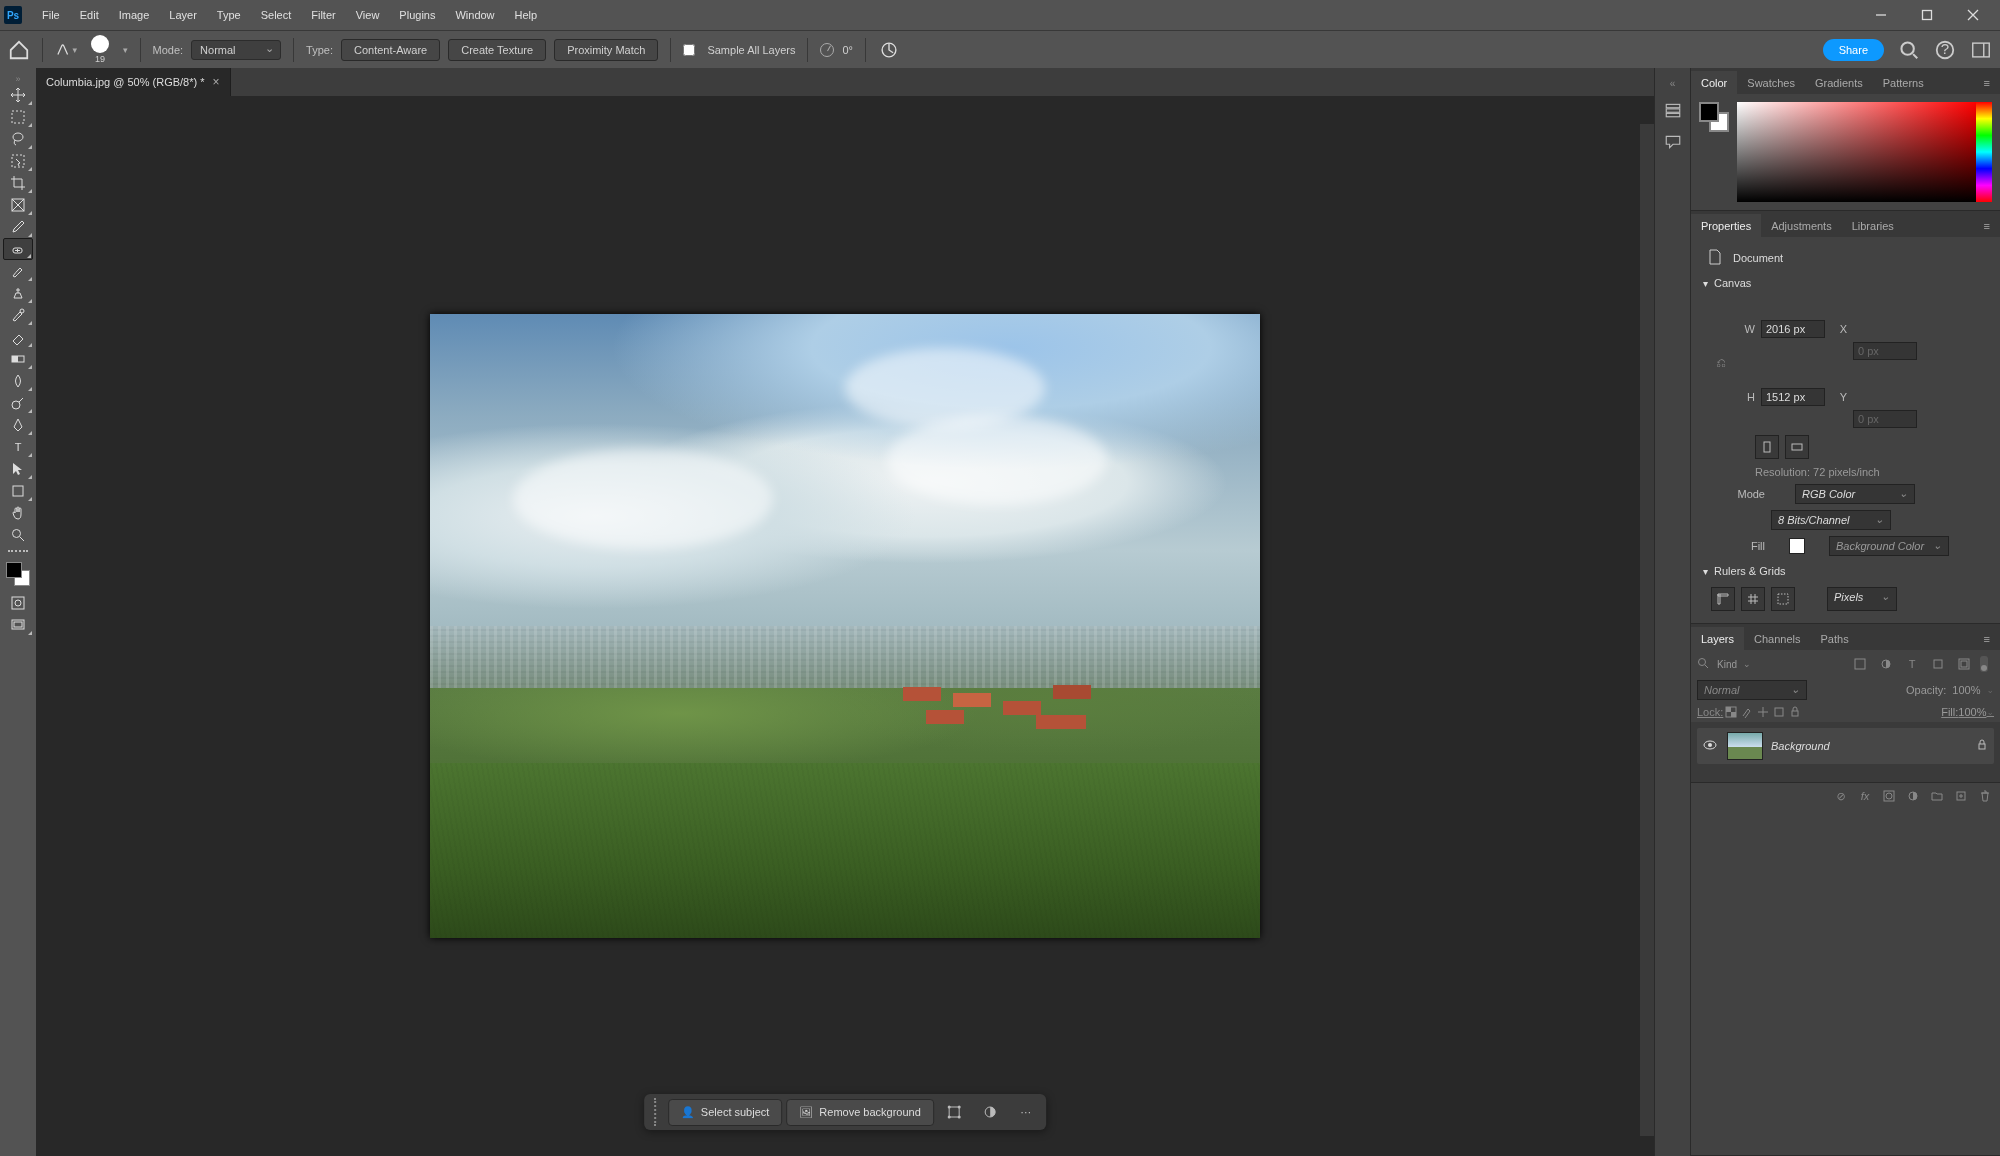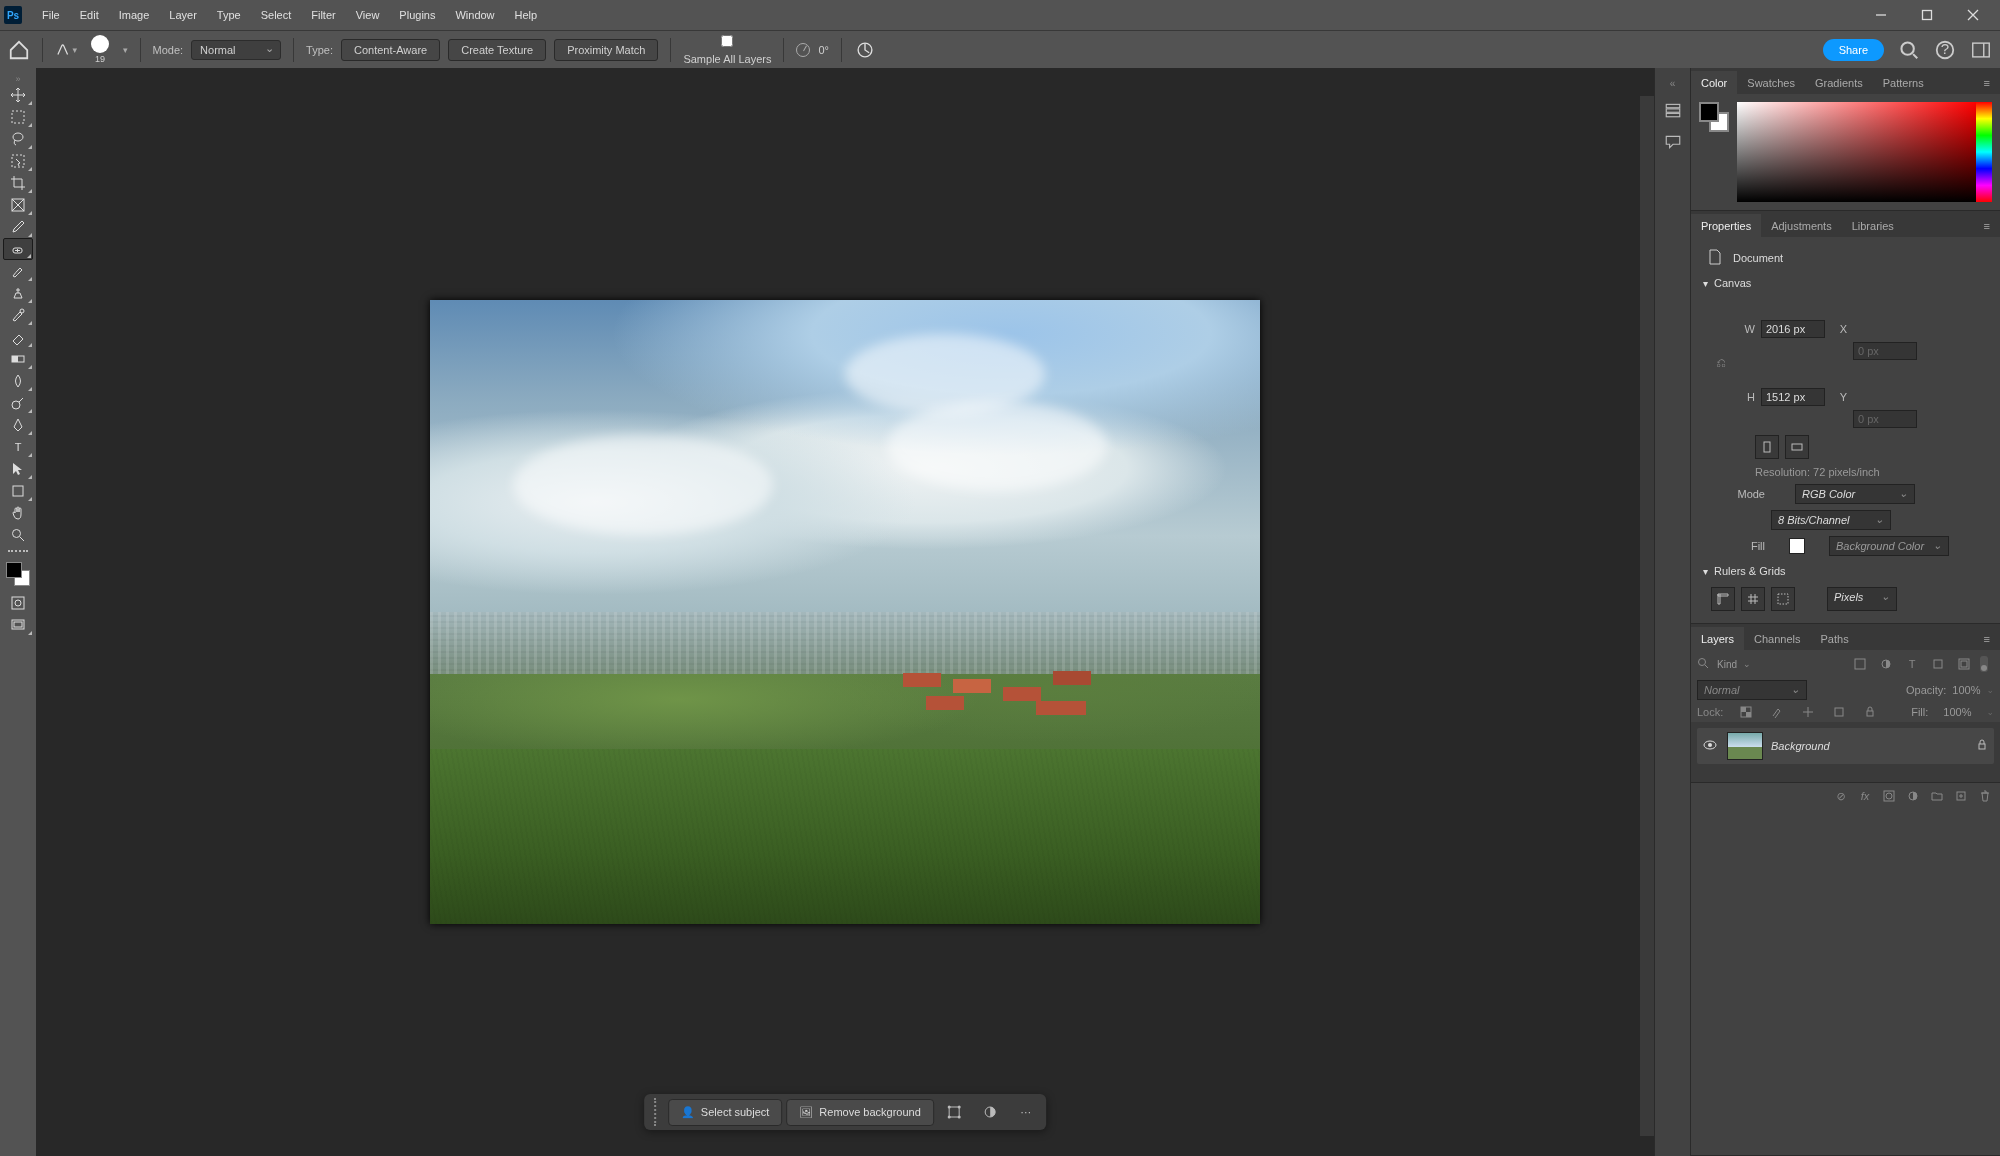--- a/index.html
+++ b/index.html
@@ -15,21 +15,21 @@
 
 .optionsbar { height: 38px; background: #535353; border-top: 1px solid #383838; display: flex; align-items: center; padding: 0 8px; gap: 8px; color: #d0d0d0; }
 .opt-home { width: 22px; height: 22px; display:flex; align-items:center; justify-content:center; cursor:pointer;}
 .brush-box { display:flex; flex-direction:column; align-items:center; padding:0 6px;}
 .brush-box .c { width:18px; height:18px; border-radius:50%; background:#fff;}
 .brush-box .n { font-size:9px; margin-top:1px;}
 .opt-label { font-size: 11px; color: #c0c0c0; }
 .opt-select { background: #3f3f3f; border: 1px solid #2c2c2c; padding: 3px 22px 3px 8px; color: #d0d0d0; border-radius: 3px; position:relative; min-width: 90px;}
 .opt-select::after{content:"⌄"; position:absolute; right:6px; top:1px; font-size:11px; color:#aaa;}
 .opt-btn { background: #464646; border: 1px solid #2a2a2a; padding: 4px 12px; border-radius: 3px; cursor: pointer; }
-.opt-check { display: flex; align-items: center; gap: 6px; flex-direction: column; }
+.opt-check { display: flex; align-items: center; gap: 12px; }
 .opt-check input { width:12px; height:12px; }
 .angle-ic { width:14px; height:14px; border:1px solid #aaa; border-radius:50%; position:relative;}
 .angle-ic::after{content:""; position:absolute; left:6px; top:1px; width:1px; height:6px; background:#aaa; transform-origin:bottom; transform:rotate(30deg);}
 .share-btn { margin-left: auto; background: #0d99ff; color: #fff; padding: 5px 16px; border-radius: 14px; cursor: pointer; font-weight:500;}
 .top-icon { width: 22px; height: 22px; display:flex; align-items:center; justify-content:center; cursor:pointer; color:#c0c0c0; margin-left:6px;}
 .divider-v { width:1px; height:24px; background:#383838; margin: 0 4px;}
 
 
 .main { flex: 1; display: flex; min-height: 0; }
 .toolbar { width: 36px; background: #535353; display: flex; flex-direction: column; align-items: center; padding-top: 6px; gap: 0; }
@@ -135,21 +135,21 @@
 .layers-body{ padding:0; display:flex; flex-direction:column;}
 .layers-top{ display:flex; align-items:center; gap:6px; padding:4px 6px;}
 .search-ic{ width:14px; height:14px; color:#888;}
 .kind-sel{ flex:0 0 auto; background:transparent; color:#999; border:none; font-size:10px;}
 .filter-ic{ width:20px; height:20px; display:flex; align-items:center; justify-content:center; color:#888; cursor:pointer;}
 .filter-toggle{ margin-left:auto; width:14px; height:20px; display:flex; align-items:center;}
 .filter-toggle .sw{ width:8px; height:16px; background:#555; border-radius:3px; position:relative;}
 .filter-toggle .sw::after{content:""; position:absolute; bottom:1px; left:1px; width:6px; height:6px; background:#888; border-radius:50%;}
 .layers-blend{ display:flex; align-items:center; gap:6px; padding:2px 6px;}
 .layers-blend .small-select{min-width:110px; color:#888;}
-.layers-lock{ display:flex; align-items:center; gap:15px; padding:2px 6px; color:#888;}
+.layers-lock{ display:flex; align-items:center; gap:0; padding:2px 6px; color:#888;text-decoration:underline;}
 .lock-ic{ width:16px; height:16px; display:flex; align-items:center; justify-content:center;}
 .layer-list{ flex:1; background:#3a3a3a; min-height:60px; padding:4px 0;}
 .layer-row{ display:flex; align-items:center; gap:8px; padding:4px 6px; background:#474747; margin:2px 6px; border-radius:2px;}
 .eye{ width:16px; height:16px; color:#ddd;}
 .thumb{ width:36px; height:28px; background:#6a8850; border:1px solid #222; position:relative; overflow:hidden;}
 .thumb::before{content:""; position:absolute; top:0;left:0;right:0;height:55%; background:linear-gradient(#7aa,#cde);}
 .layer-name{ font-style:italic; color:#ddd;}
 .lock-r{ margin-left:auto; color:#bbb;}
 .layers-bottom{ display:flex; justify-content:flex-end; gap:6px; padding:4px 6px; border-top:1px solid #2a2a2a;}
 .layers-bottom .ic{ width:18px; height:18px; display:flex; align-items:center; justify-content:center; color:#888; cursor:pointer;}
@@ -389,20 +389,26 @@
       </div>
     <div class="tool has-sub">
         <svg viewBox="0 0 16 16">
           <rect x="2" y="3" width="12" height="9" fill="none" stroke="#ddd"></rect>
           <rect x="4" y="5" width="8" height="5" fill="none" stroke="#ddd"></rect>
         </svg>
       </div>
   </div>
 
   <div class="docarea">
+    <div class="tabbar">
+      <div class="doc-tab">
+        <span>Columbia.jpg @ 50% (RGB/8*) *</span>
+        <span class="x">×</span>
+      </div>
+    </div>
     <div class="canvas-wrap">
       <div class="canvas">
         <div class="sky">
           <div class="cloud" style="top:10%;left:50%;width:200px;height:80px;"></div>
           <div class="cloud" style="top:40%;left:10%;width:260px;height:100px;"></div>
           <div class="cloud" style="top:30%;left:55%;width:220px;height:90px;"></div>
         </div>
         <div class="town"></div>
         <div class="hills"></div>
         <div class="roofs">

